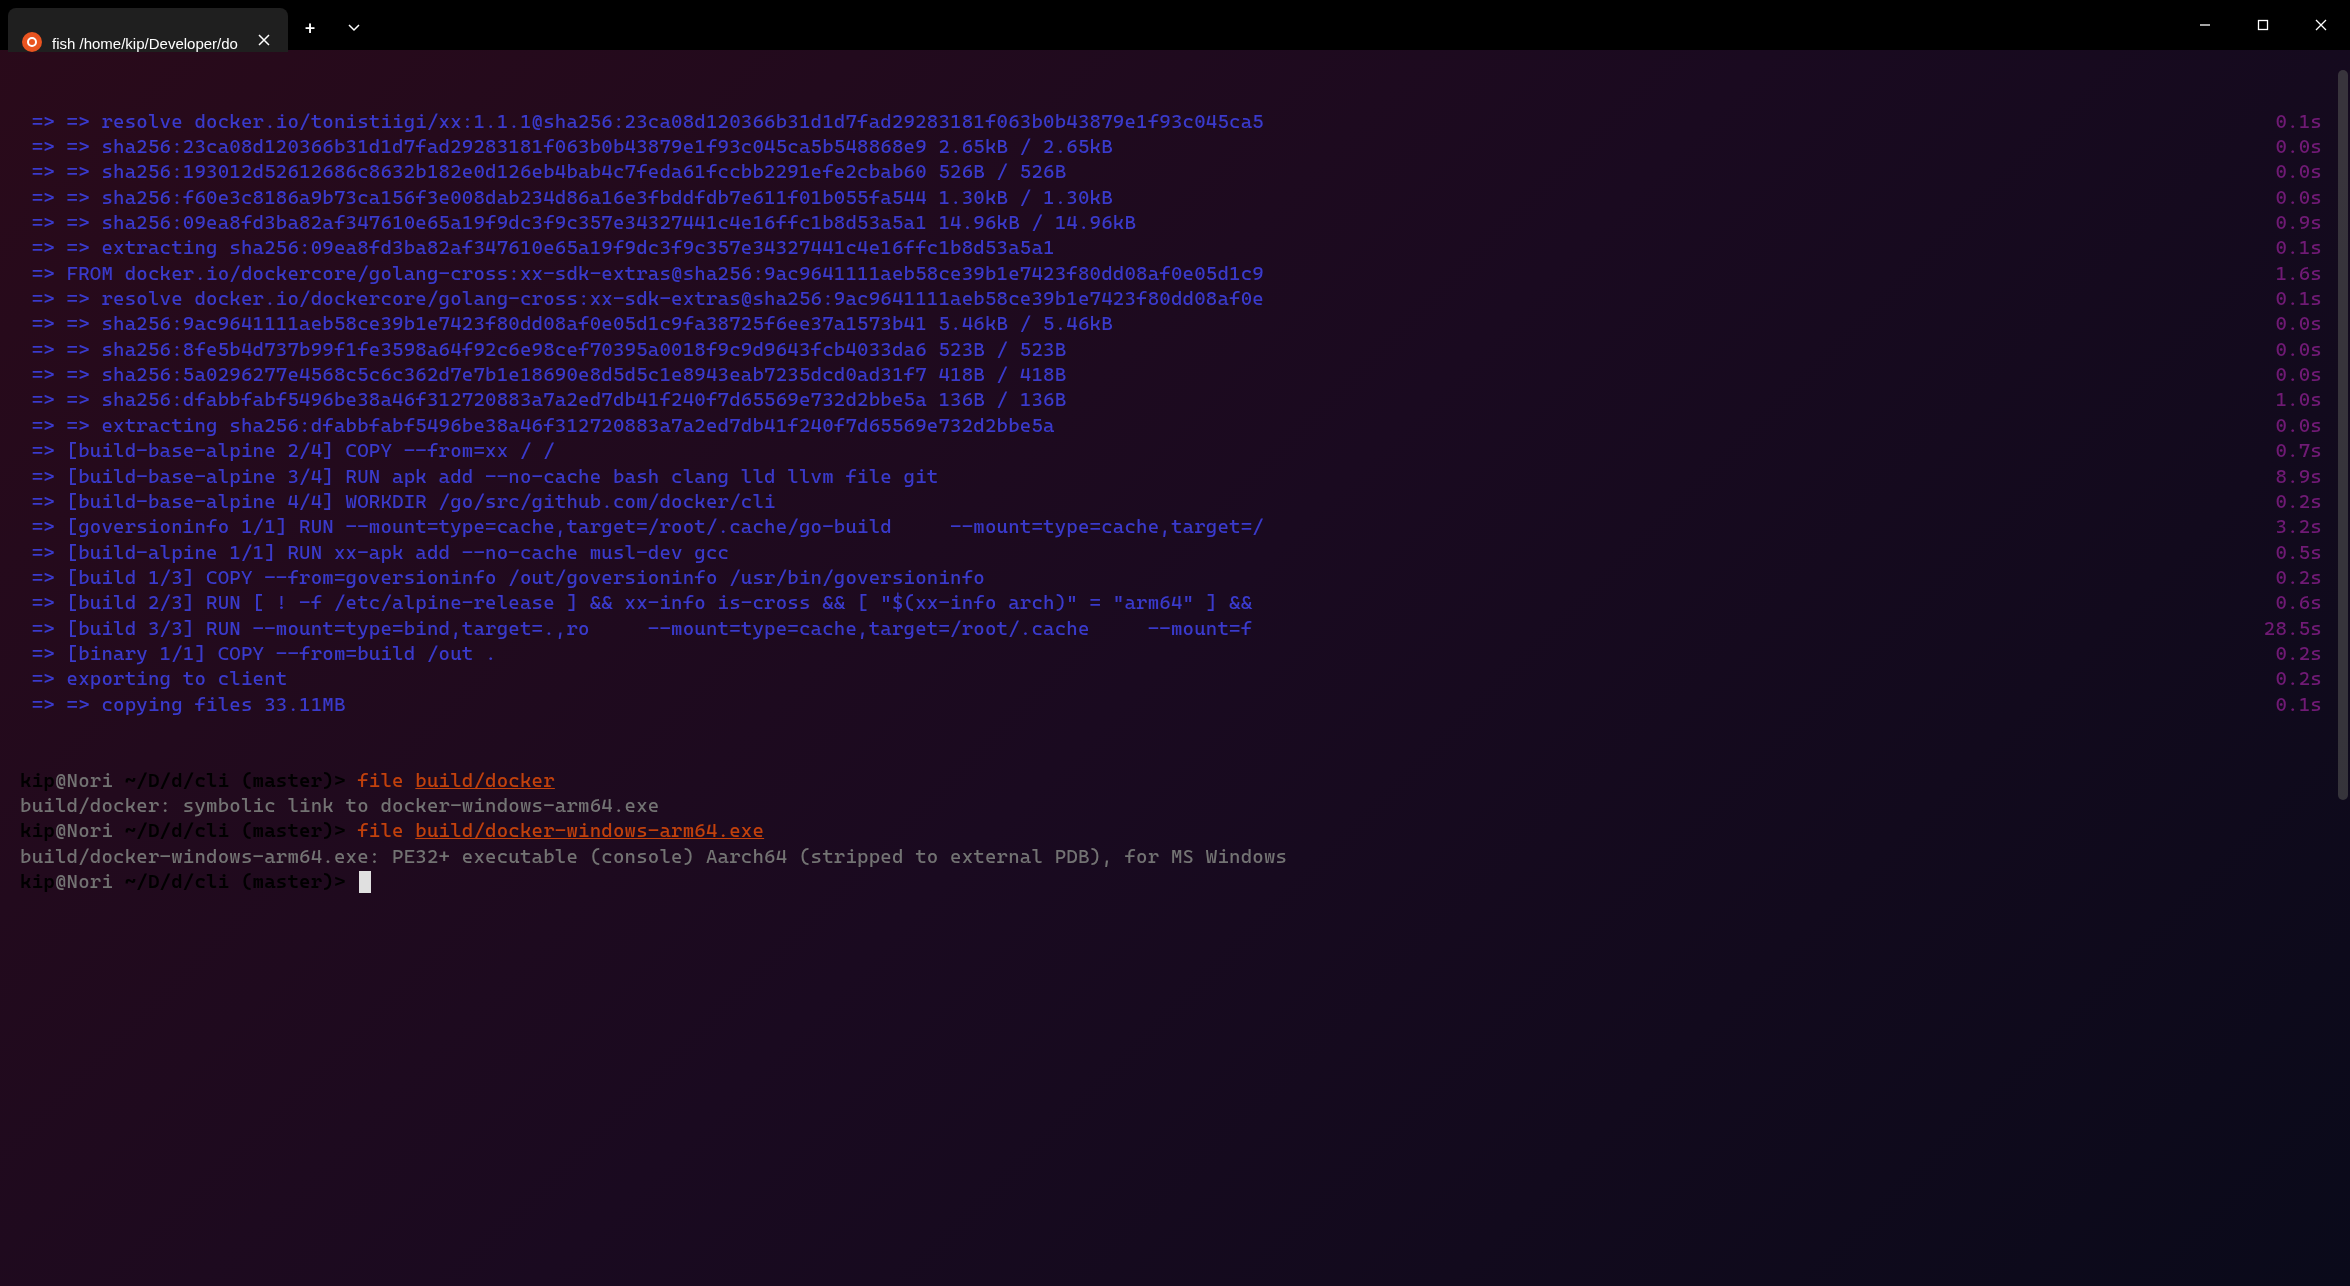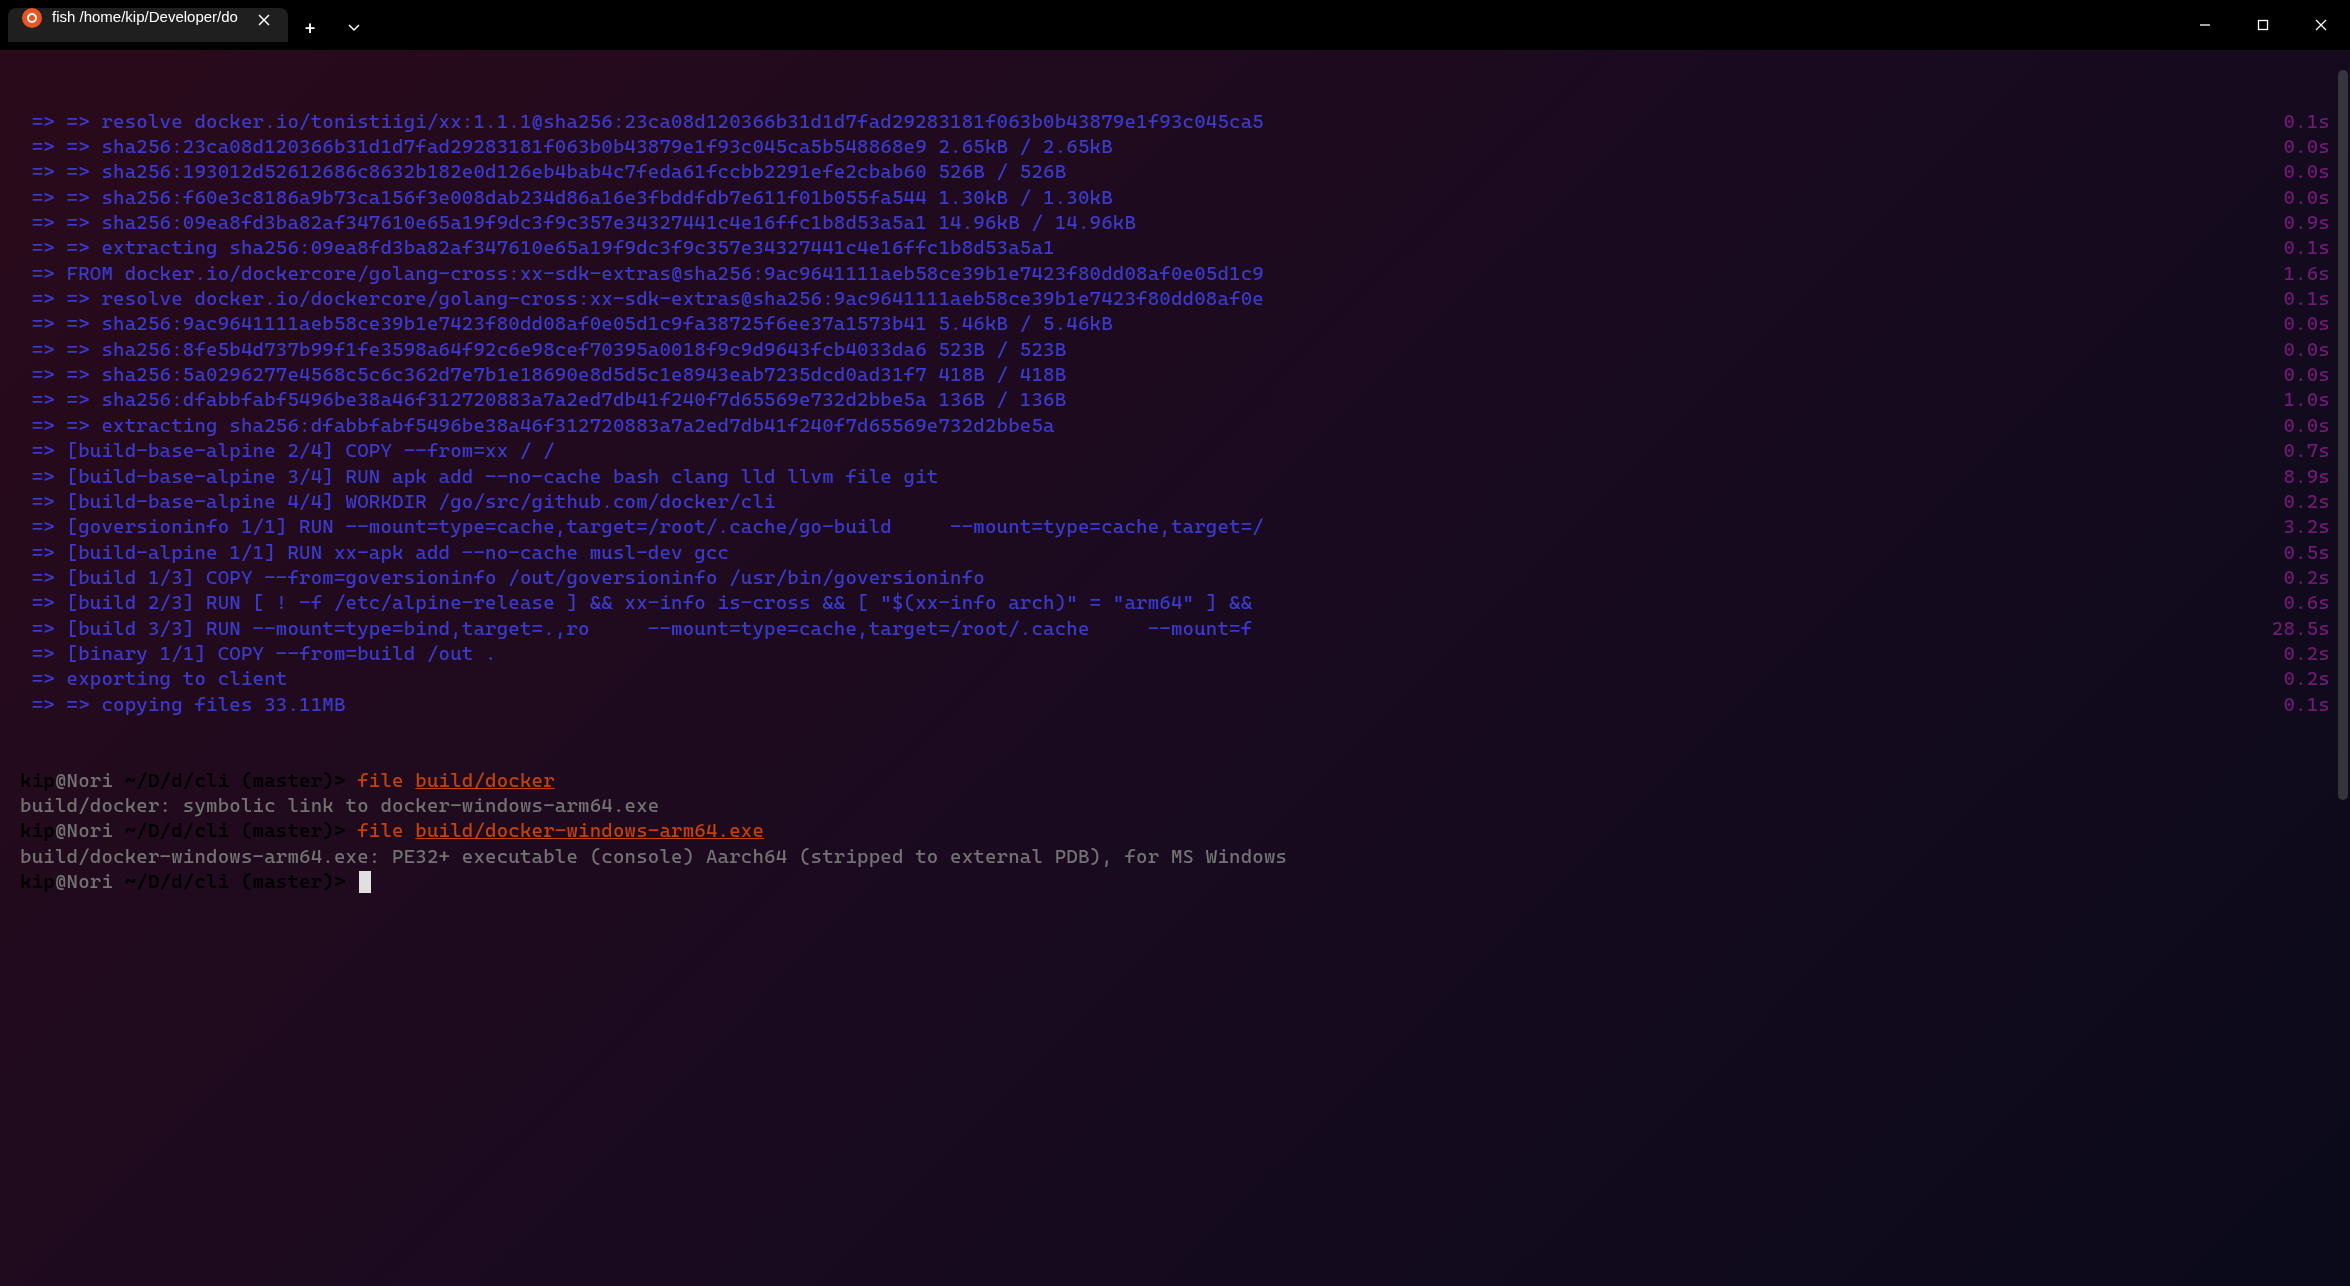--- a/index.html
+++ b/index.html
@@ -15,27 +15,27 @@
 
   .titlebar {
     height: 50px;
     background: #000000;
     display: flex;
     align-items: stretch;
     user-select: none;
   }
   .tab {
     display: flex;
-    align-items: flex-start;
+    align-items: flex-end;
     background: #1f1f1f;
     border-radius: 8px 8px 0 0;
     margin-top: 8px;
     margin-left: 8px;
     padding: 0 12px 0 14px;
-    height: 34px;
+    height: 44px;
     gap: 10px;
     min-width: 280px;
   }
   .tab .tab-icon {
     width: 20px; height: 20px;
     border-radius: 50%;
     background: #E95420;
     display: flex; align-items: center; justify-content: center;
     flex-shrink: 0;
   }
@@ -78,21 +78,21 @@
   }
   .win-btn {
     width: 58px;
     display: flex; align-items: center; justify-content: center;
     color: #ffffff;
     font-size: 15px;
     cursor: pointer;
   }
 
   .terminal {
-    padding: 8px 20px 8px 20px;
+    padding: 8px 28px 8px 20px;
     line-height: 1.30;
     white-space: pre;
     letter-spacing: 0.2px;
   }
 
   .line {
     display: flex;
   }
   .line .left {
     flex: 0 0 auto;

